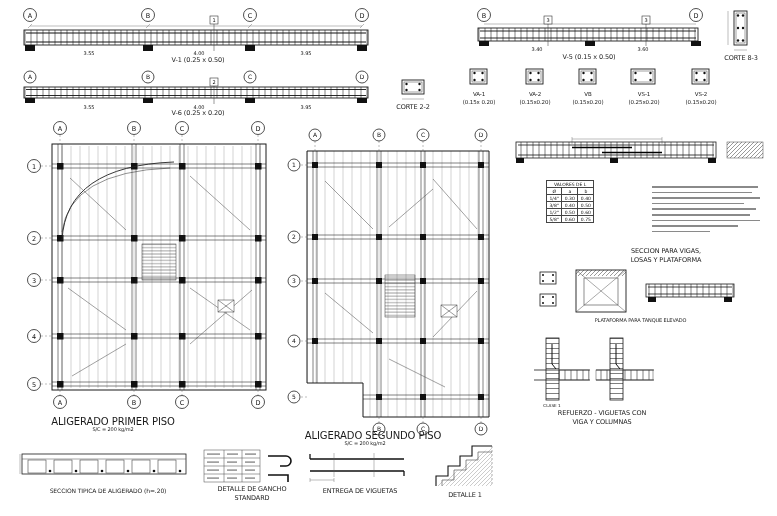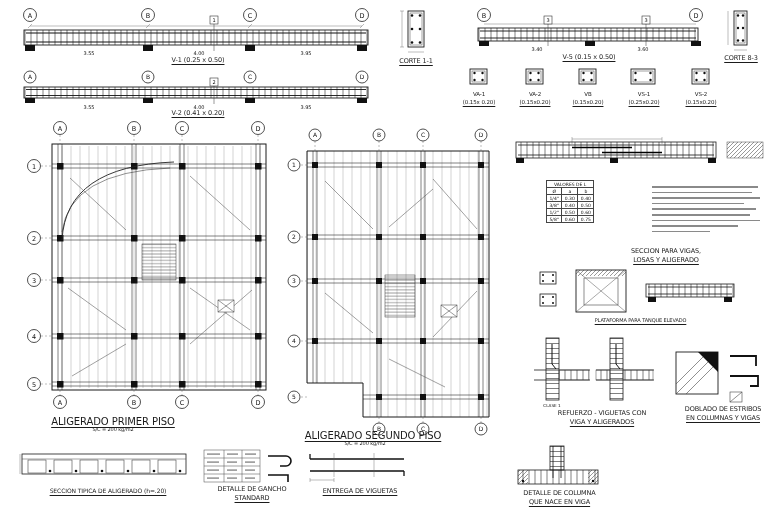--- a/index.html
+++ b/index.html
@@ -3,21 +3,21 @@
 <meta charset="utf-8">
 <style>
   * { margin:0; padding:0; box-sizing:border-box; }
   html,body { background:#eaeaea; font-family:"DejaVu Sans", sans-serif; }
   .sheet { position:relative; width:777px; height:516px; background:var(--paper,#ffffff); overflow:hidden; margin:0 auto; }
   .blk { position:absolute; }
   .cap { position:absolute; left:0; width:100%; text-align:center; font-size:6.5px; color:var(--ink,#111);
          letter-spacing:-0.1px; white-space:nowrap; line-height:1.1; }
   .cap.small { font-size:5.5px; }
   .cap.tiny { font-size:5px; }
-  .cap.u { text-decoration:underline; text-underline-offset:1.5px; }
+  .cap.u { text-underline-offset:1.5px; }
   svg { display:block; }
   svg text { font-family:"DejaVu Sans", sans-serif; fill:#111; }
   .etable { border-collapse:collapse; font-size:4.5px; background:#fff; }
   .etable th, .etable td { border:0.5px solid #444; padding:0.5px 2.5px; text-align:center; color:#111; font-weight:normal; }
   .notes .bar { height:1.6px; background:#8a8a8a; margin:4px 0; }
 </style>
 </head>
 <body>
 
 <svg width="0" height="0" style="position:absolute" aria-hidden="true">
@@ -79,39 +79,20 @@
       </g>
       <g font-size="5" text-anchor="middle">
         <text x="73" y="48.5">3.55</text>
         <text x="183" y="48.5">4.00</text>
         <text x="290" y="48.5">3.95</text>
       </g>
     </svg>
     <div class="cap u" style="top:51px;">V-1 (0.25 x 0.50)</div>
   </div>
 
-  <div class="blk" style="left:388px; top:8px; width:56px; height:62px;">
-    <svg width="56" height="46">
-      <line x1="14" y1="3" x2="14" y2="39" stroke="#555" stroke-width="0.4"></line>
-      <line x1="12" y1="3" x2="16" y2="3" stroke="#555" stroke-width="0.4"></line>
-      <line x1="12" y1="39" x2="16" y2="39" stroke="#555" stroke-width="0.4"></line>
-      <rect x="20" y="3" width="16" height="36" fill="none" stroke="#1b1b1b" stroke-width="0.9"></rect>
-      <rect x="22" y="5" width="12" height="32" fill="none" stroke="#444" stroke-width="0.5"></rect>
-      <g fill="#111">
-        <circle cx="24" cy="7.5" r="1.3"></circle>
-          <circle cx="32" cy="7.5" r="1.3"></circle>
-        <circle cx="24" cy="21" r="1.3"></circle>
-          <circle cx="32" cy="21" r="1.3"></circle>
-        <circle cx="24" cy="34.5" r="1.3"></circle>
-          <circle cx="32" cy="34.5" r="1.3"></circle>
-      </g>
-      <line x1="20" y1="44" x2="36" y2="44" stroke="#555" stroke-width="0.4"></line>
-    </svg>
-    <div class="cap u" style="top:50px;">CORTE 1-1</div>
-  </div>
 
   <div class="blk" style="left:470px; top:6px; width:238px; height:62px;">
     <svg width="238" height="46">
       <g stroke="#222" fill="#fff" stroke-width="0.8">
         <circle cx="14" cy="9" r="6.5"></circle>
           <circle cx="226" cy="9" r="6.5"></circle>
       </g>
       <g font-size="6.5" text-anchor="middle">
         <text x="14" y="11.5">B</text>
         <text x="226" y="11.5">D</text>
@@ -186,23 +167,37 @@
         <line x1="198" y1="12" x2="198" y2="34" stroke="#333" stroke-width="0.5"></line>
         <rect x="194" y="8" width="8" height="8" fill="#fff" stroke="#333" stroke-width="0.6"></rect>
         <text x="198" y="14.3" font-size="5" text-anchor="middle">2</text>
       </g>
       <g font-size="5" text-anchor="middle">
         <text x="73" y="39">3.55</text>
         <text x="183" y="39">4.00</text>
         <text x="290" y="39">3.95</text>
       </g>
     </svg>
-    <div class="cap u" style="top:40px;">V-2 (0.41 x 0.20)</div>
-  </div>
-
+    <div class="cap u" style="top:40px;">V-6 (0.25 x 0.20)</div>
+  </div>
+
+  <div class="blk" style="left:386px; top:72px; width:54px; height:46px;">
+    <svg width="54" height="30">
+      <rect x="16" y="8" width="22" height="14" fill="none" stroke="#1b1b1b" stroke-width="0.9"></rect>
+      <rect x="18" y="10" width="18" height="10" fill="none" stroke="#444" stroke-width="0.5"></rect>
+      <g fill="#111">
+        <circle cx="20.5" cy="12" r="1.2"></circle>
+          <circle cx="33.5" cy="12" r="1.2"></circle>
+        <circle cx="20.5" cy="18" r="1.2"></circle>
+          <circle cx="33.5" cy="18" r="1.2"></circle>
+      </g>
+      <line x1="16" y1="27" x2="38" y2="27" stroke="#555" stroke-width="0.4"></line>
+    </svg>
+    <div class="cap u" style="top:32px;">CORTE 2-2</div>
+  </div>
 
   <div class="blk" style="left:452px; top:64px; width:54px; height:46px;">
     <svg width="54" height="26">
       <rect x="18" y="5" width="17" height="15" fill="none" stroke="#1b1b1b" stroke-width="0.9"></rect>
       <rect x="20" y="7" width="13" height="11" fill="none" stroke="#444" stroke-width="0.5"></rect>
       <g fill="#111">
           <circle cx="22.5" cy="9" r="1.2"></circle>
           <circle cx="30.5" cy="9" r="1.2"></circle>
           <circle cx="22.5" cy="16" r="1.2"></circle>
           <circle cx="30.5" cy="16" r="1.2"></circle>
@@ -546,21 +541,21 @@
         <div class="bar" style="width:100px;"></div>
       <div class="bar" style="width:108px;"></div>
         <div class="bar" style="width:92px;"></div>
       <div class="bar" style="width:104px;"></div>
         <div class="bar" style="width:98px;"></div>
       <div class="bar" style="width:108px;"></div>
         <div class="bar" style="width:86px;"></div>
       <div class="bar" style="width:58px;"></div>
     </div>
     <div class="cap" style="top:112px; left:50px; width:208px;">SECCION PARA VIGAS,</div>
-    <div class="cap u" style="top:121px; left:50px; width:208px;">LOSAS Y ALIGERADO</div>
+    <div class="cap u" style="top:121px; left:50px; width:208px;">LOSAS Y PLATAFORMA</div>
   </div>
 
   <div class="blk" style="left:538px; top:268px; width:205px; height:62px;">
     <svg width="205" height="48">
       <rect x="2" y="4" width="16" height="12" fill="none" stroke="#1b1b1b" stroke-width="0.8"></rect>
       <g fill="#111">
           <circle cx="5" cy="7" r="1"></circle>
           <circle cx="15" cy="7" r="1"></circle>
           <circle cx="5" cy="13" r="1"></circle>
           <circle cx="15" cy="13" r="1"></circle>
@@ -597,40 +592,23 @@
       <polyline points="20,8 20,28 24,33" fill="none" stroke="#111" stroke-width="1"></polyline>
       <text x="20" y="71" font-size="4.2" text-anchor="middle">CLASE 1</text>
       <rect x="78" y="2" width="13" height="62" fill="url(#stirH)" stroke="#1b1b1b" stroke-width="0.8"></rect>
       <line x1="64" y1="34" x2="122" y2="34" stroke="#1b1b1b" stroke-width="0.8"></line>
       <line x1="64" y1="44" x2="122" y2="44" stroke="#1b1b1b" stroke-width="0.8"></line>
       <rect x="64" y="34" width="14" height="10" fill="url(#stir)" stroke="#444" stroke-width="0.5"></rect>
       <rect x="91" y="34" width="30" height="10" fill="url(#stir)" stroke="#444" stroke-width="0.5"></rect>
       <polyline points="84,8 84,28 88,33" fill="none" stroke="#111" stroke-width="1"></polyline>
     </svg>
     <div class="cap" style="top:74px;">REFUERZO - VIGUETAS CON</div>
-    <div class="cap u" style="top:83px;">VIGA Y ALIGERADOS</div>
-  </div>
-
-  <div class="blk" style="left:672px; top:346px; width:102px; height:82px;">
-    <svg width="102" height="58">
-      <rect x="4" y="6" width="42" height="42" fill="none" stroke="#1b1b1b" stroke-width="0.9"></rect>
-      <g stroke="#444" stroke-width="0.6">
-        <line x1="4" y1="48" x2="46" y2="6"></line>
-        <line x1="14" y1="48" x2="46" y2="16"></line>
-        <line x1="4" y1="38" x2="36" y2="6"></line>
-      </g>
-      <polygon points="26,6 46,6 46,26" fill="#111"></polygon>
-      <polyline points="58,10 84,10 84,20" fill="none" stroke="#111" stroke-width="1.8"></polyline>
-      <polyline points="58,30 86,30 86,40 78,40" fill="none" stroke="#111" stroke-width="1.8"></polyline>
-      <rect x="58" y="46" width="12" height="10" fill="none" stroke="#444" stroke-width="0.6"></rect>
-      <line x1="58" y1="56" x2="70" y2="46" stroke="#444" stroke-width="0.6"></line>
-    </svg>
-    <div class="cap" style="top:60px;">DOBLADO DE ESTRIBOS</div>
-    <div class="cap u" style="top:69px;">EN COLUMNAS Y VIGAS</div>
-  </div>
+    <div class="cap u" style="top:83px;">VIGA Y COLUMNAS</div>
+  </div>
+
 
   <div class="blk" style="left:18px; top:446px; width:180px; height:58px;">
     <svg width="178" height="38">
       <rect x="4" y="8" width="164" height="20" fill="none" stroke="#1b1b1b" stroke-width="0.8"></rect>
       <line x1="4" y1="13" x2="168" y2="13" stroke="#444" stroke-width="0.5"></line>
       <g fill="#fff" stroke="#444" stroke-width="0.6">
         <rect x="10" y="14" width="18" height="13"></rect>
           <rect x="36" y="14" width="18" height="13"></rect>
         <rect x="62" y="14" width="18" height="13"></rect>
           <rect x="88" y="14" width="18" height="13"></rect>
@@ -691,31 +669,24 @@
         <line x1="30" y1="3" x2="30" y2="27"></line>
           <line x1="70" y1="3" x2="70" y2="27"></line>
         <line x1="6" y1="30" x2="30" y2="30"></line>
           <line x1="6" y1="28" x2="6" y2="32"></line>
           <line x1="30" y1="28" x2="30" y2="32"></line>
       </g>
     </svg>
     <div class="cap u" style="top:38px;">ENTREGA DE VIGUETAS</div>
   </div>
 
-
-  <div class="blk" style="left:502px; top:444px; width:115px; height:66px;">
-    <svg width="115" height="44">
-      <rect x="48" y="2" width="14" height="24" fill="url(#stirH)" stroke="#1b1b1b" stroke-width="0.8"></rect>
-      <line x1="51" y1="2" x2="51" y2="34" stroke="#111" stroke-width="0.8"></line>
-      <line x1="59" y1="2" x2="59" y2="34" stroke="#111" stroke-width="0.8"></line>
-      <rect x="16" y="26" width="80" height="14" fill="url(#stir)" stroke="#1b1b1b" stroke-width="0.8"></rect>
-      <rect x="16" y="26" width="10" height="14" fill="url(#hatch)"></rect>
-      <rect x="86" y="26" width="10" height="14" fill="url(#hatch)"></rect>
-      <g fill="#111">
-          <circle cx="21" cy="37" r="1.2"></circle>
-          <circle cx="91" cy="37" r="1.2"></circle>
-        </g>
-    </svg>
-    <div class="cap" style="top:46px;">DETALLE DE COLUMNA</div>
-    <div class="cap u" style="top:55px;">QUE NACE EN VIGA</div>
-  </div>
+  <div class="blk" style="left:428px; top:436px; width:74px; height:68px;">
+    <svg width="74" height="54">
+      <polygon points="8,50 64,10 64,50" fill="url(#hatch)" opacity="0.5" stroke="none"></polygon>
+      <path d="M 8 50 V 40 H 20 V 30 H 32 V 20 H 44 V 10 H 64" fill="none" stroke="#111" stroke-width="1.1"></path>
+      <path d="M 14 50 V 44 H 26 V 34 H 38 V 24 H 50 V 16 H 64" fill="none" stroke="#444" stroke-width="0.6"></path>
+      <line x1="64" y1="10" x2="64" y2="50" stroke="#555" stroke-width="0.5" stroke-dasharray="2 2"></line>
+    </svg>
+    <div class="cap u" style="top:56px;">DETALLE 1</div>
+  </div>
+
 
 </div>
 
 </body></html>

